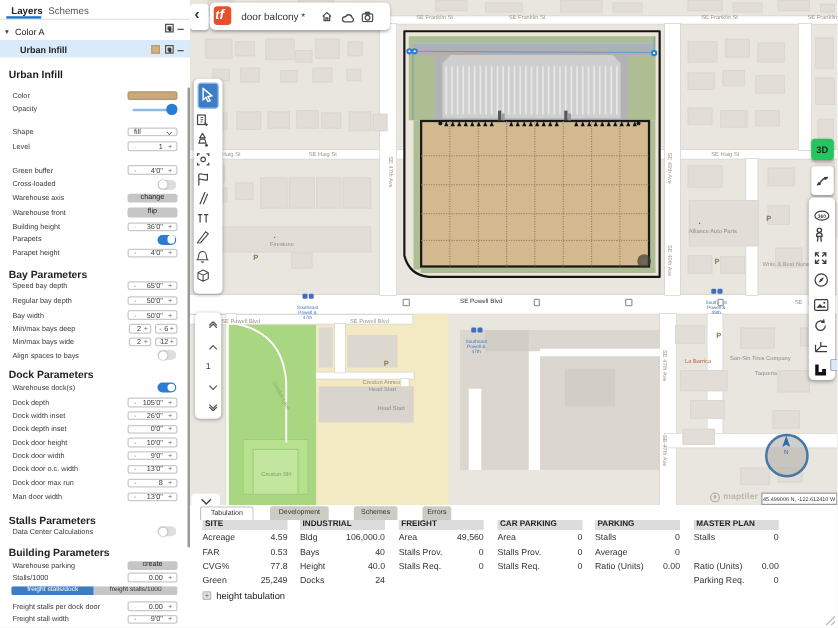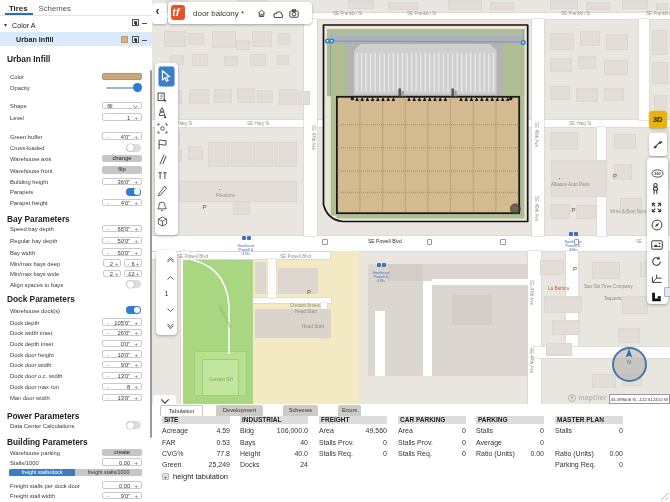--- a/index.html
+++ b/index.html
@@ -335,21 +335,21 @@
         </svg>
         <svg width="9" height="6" viewBox="0 0 12 8" style="position:absolute;left:10px;top:73px;">
           <path d="M2,1 L6,5 L10,1 M2,3.5 L6,7.5 L10,3.5" stroke="#555" stroke-width="1.3" fill="none"></path>
         </svg>
       </div>
 <div style="position:absolute;left:1px;top:394.5px;width:23px;height:13px;background:#fff;border-radius:3px 3px 0 0;">
         <svg width="10" height="7" viewBox="0 0 12 8" style="position:absolute;left:6.5px;top:3px;">
           <path d="M1.5,1.5 L6,6 L10.5,1.5" stroke="#444" stroke-width="1.4" fill="none"></path>
         </svg>
       </div>
-<div style="position:absolute;left:497px;top:110.5px;width:17.5px;height:17.5px;background:#eab308;border-radius:3px;box-shadow:0 1px 2px rgba(0,0,0,.3);text-align:center;font:bold 7.5px 'Liberation Sans',sans-serif;color:#222;line-height:17.5px;">3D</div>
+<div style="position:absolute;left:497px;top:110.5px;width:17.5px;height:17.5px;background:#22c55e;border-radius:3px;box-shadow:0 1px 2px rgba(0,0,0,.3);text-align:center;font:bold 7.5px 'Liberation Sans',sans-serif;color:#222;line-height:17.5px;">3D</div>
       <div style="position:absolute;left:497px;top:133px;width:17.5px;height:23px;background:#fff;border-radius:3px;box-shadow:0 1px 2px rgba(0,0,0,.3);"></div>
       <svg width="12" height="12" viewBox="0 0 16 16" style="position:absolute;left:500px;top:138.5px;">
         <path d="M2,12 C6,12 6,4 14,4" fill="none" stroke="#3c3c3c" stroke-width="1.4"></path>
         <circle cx="4.5" cy="10.6" r="1.7" fill="#3c3c3c"></circle>
         <circle cx="11" cy="4.8" r="1.7" fill="#3c3c3c"></circle>
       </svg>
       <div style="position:absolute;left:494.5px;top:158px;width:21px;height:146px;background:#fff;border-radius:4px;box-shadow:0 1px 3px rgba(0,0,0,.3);"></div>
       <div style="position:absolute;left:498.5px;top:163.5px;"><svg width="13" height="9" viewBox="0 0 20 13">
           <ellipse cx="10" cy="6.5" rx="8.6" ry="5.6" fill="none" stroke="#3c3c3c" stroke-width="1.4"></ellipse>
           <text x="10" y="9" font-family="Liberation Sans" font-size="6" font-weight="bold" fill="#3c3c3c" text-anchor="middle">360</text>
@@ -377,21 +377,21 @@
           <path d="M2,13 L2,5 M2,13 L15,13 M2,13 L8,7 M8,7 L8,2 M8,7 L15,7" fill="none" stroke="#3c3c3c" stroke-width="1.4"></path>
         </svg></div>
       <div style="position:absolute;left:498.5px;top:288px;"><svg width="11" height="10" viewBox="0 0 14 12">
           <path d="M1.5,0.5 H5 V8 H12.5 V11.5 H1.5 Z" fill="#111"></path>
           <rect x="8.5" y="5" width="4" height="3" fill="#111"></rect>
         </svg></div>
 <div style="position:absolute;left:512px;top:287px;width:6px;height:10px;background:#dfe8f4;border:0.8px solid #9fb4d0;border-right:none;border-radius:2px 0 0 2px;"></div>
 </div>
 
 <div id="lpanel">
-  <div style="position:absolute;left:9px;top:3.5px;font-size:7.8px;font-weight:bold;color:#222;">Tires</div>
+  <div style="position:absolute;left:9px;top:3.5px;font-size:7.8px;font-weight:bold;color:#222;">Layers</div>
   <div style="position:absolute;left:38.5px;top:3.5px;font-size:7.8px;color:#555;">Schemes</div>
   <div style="position:absolute;left:5px;top:12.5px;width:28px;height:2px;background:#1a73c8;"></div>
   <div style="position:absolute;left:0;top:14.5px;width:152px;height:0.8px;background:#e4e4e4;"></div>
   <div style="position:absolute;left:4px;top:20.5px;font-size:6px;color:#444;">▾</div>
   <div style="position:absolute;left:12px;top:20.5px;font-size:7.2px;color:#222;">Color A</div>
   <div style="position:absolute;left:131.5px;top:18.5px;width:7px;height:7.5px;border:1.2px solid #555;background:#f2f2f2;">
         <div style="position:absolute;left:1px;top:1.5px;width:3px;height:3px;background:#555;border-radius:0.5px;"></div>
         <div style="position:absolute;right:0.2px;bottom:0.2px;width:2.5px;height:2.5px;background:#333;"></div>
       </div>
   <div style="position:absolute;left:141.5px;top:23px;width:5px;height:1.2px;background:#555;"></div>
@@ -634,21 +634,21 @@
 <div class="prow" style="top:492.4px;">
         <span class="plabel">Freight stall width</span>
         <div class="ctl" style="background:#fff;border:0.8px solid #c9c9c9;">
           <span style="position:absolute;left:4px;top:0.3px;color:#777;">-</span>
           <span style="position:absolute;right:10.5px;top:0.3px;">9'0"</span>
           <span style="position:absolute;right:3px;top:0.3px;color:#666;">+</span>
         </div>
       </div>
 <div class="phead" style="top:214.2px;">Bay Parameters</div>
 <div class="phead" style="top:294.2px;">Dock Parameters</div>
-<div class="phead" style="top:410.5px;">Power Parameters</div>
+<div class="phead" style="top:410.5px;">Stalls Parameters</div>
 <div class="phead" style="top:436.5px;">Building Parameters</div>
   <div style="position:absolute;left:149.7px;top:70px;width:2.3px;height:368px;background:#9a9a9a;border-radius:2px;"></div>
 </div>
 
 <div id="tabul">
 
 <div class="tab on" style="left:8px;width:43px;">Tabulation</div>
 <div class="tab" style="left:64px;width:47px;">Development</div>
 <div class="tab" style="left:131px;width:35px;">Schemes</div>
 <div class="tab" style="left:186px;width:23px;">Errors</div>

